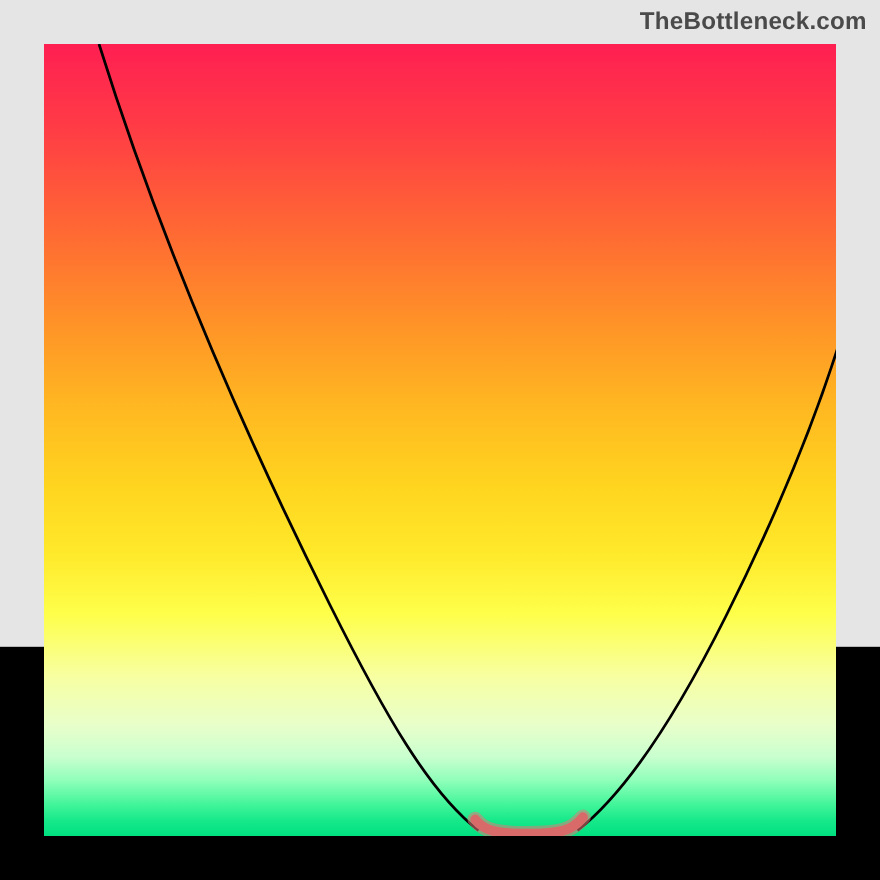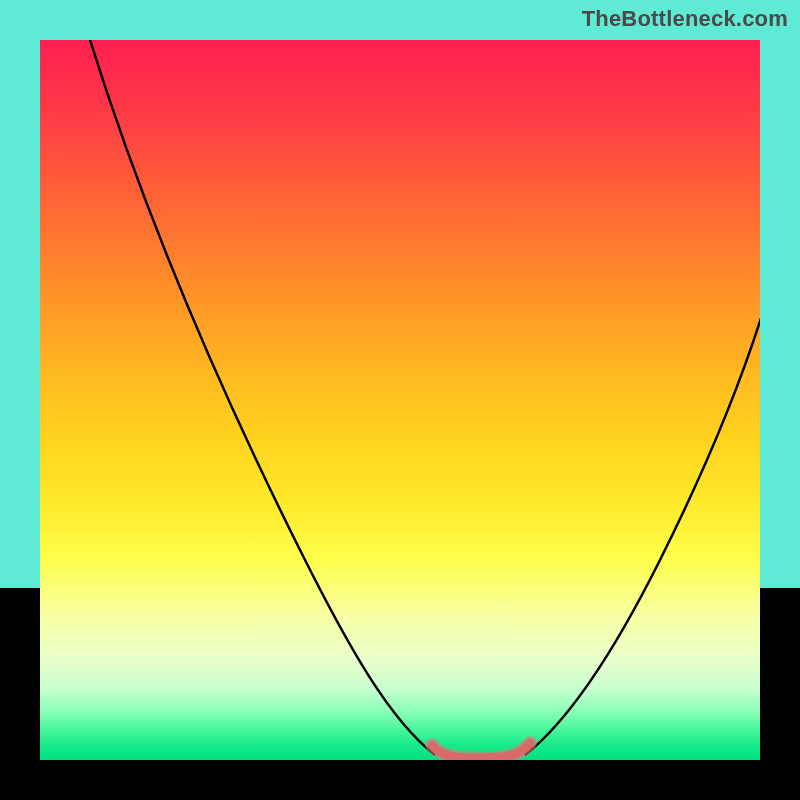--- a/index.html
+++ b/index.html
@@ -8,21 +8,21 @@
     width: 800px;
     height: 800px;
     background: #000;
     overflow: hidden;
     font-family: Arial, Helvetica, sans-serif;
   }
   .frame {
     position: relative;
     width: 800px;
     height: 588px;
-    background: #5eead4;
+    background: #e5e5e5;
   }
   .watermark {
     position: absolute;
     top: 6px;
     right: 12px;
     color: #4a4a4a;
     font-size: 22px;
     font-weight: 600;
     letter-spacing: 0.2px;
   }

